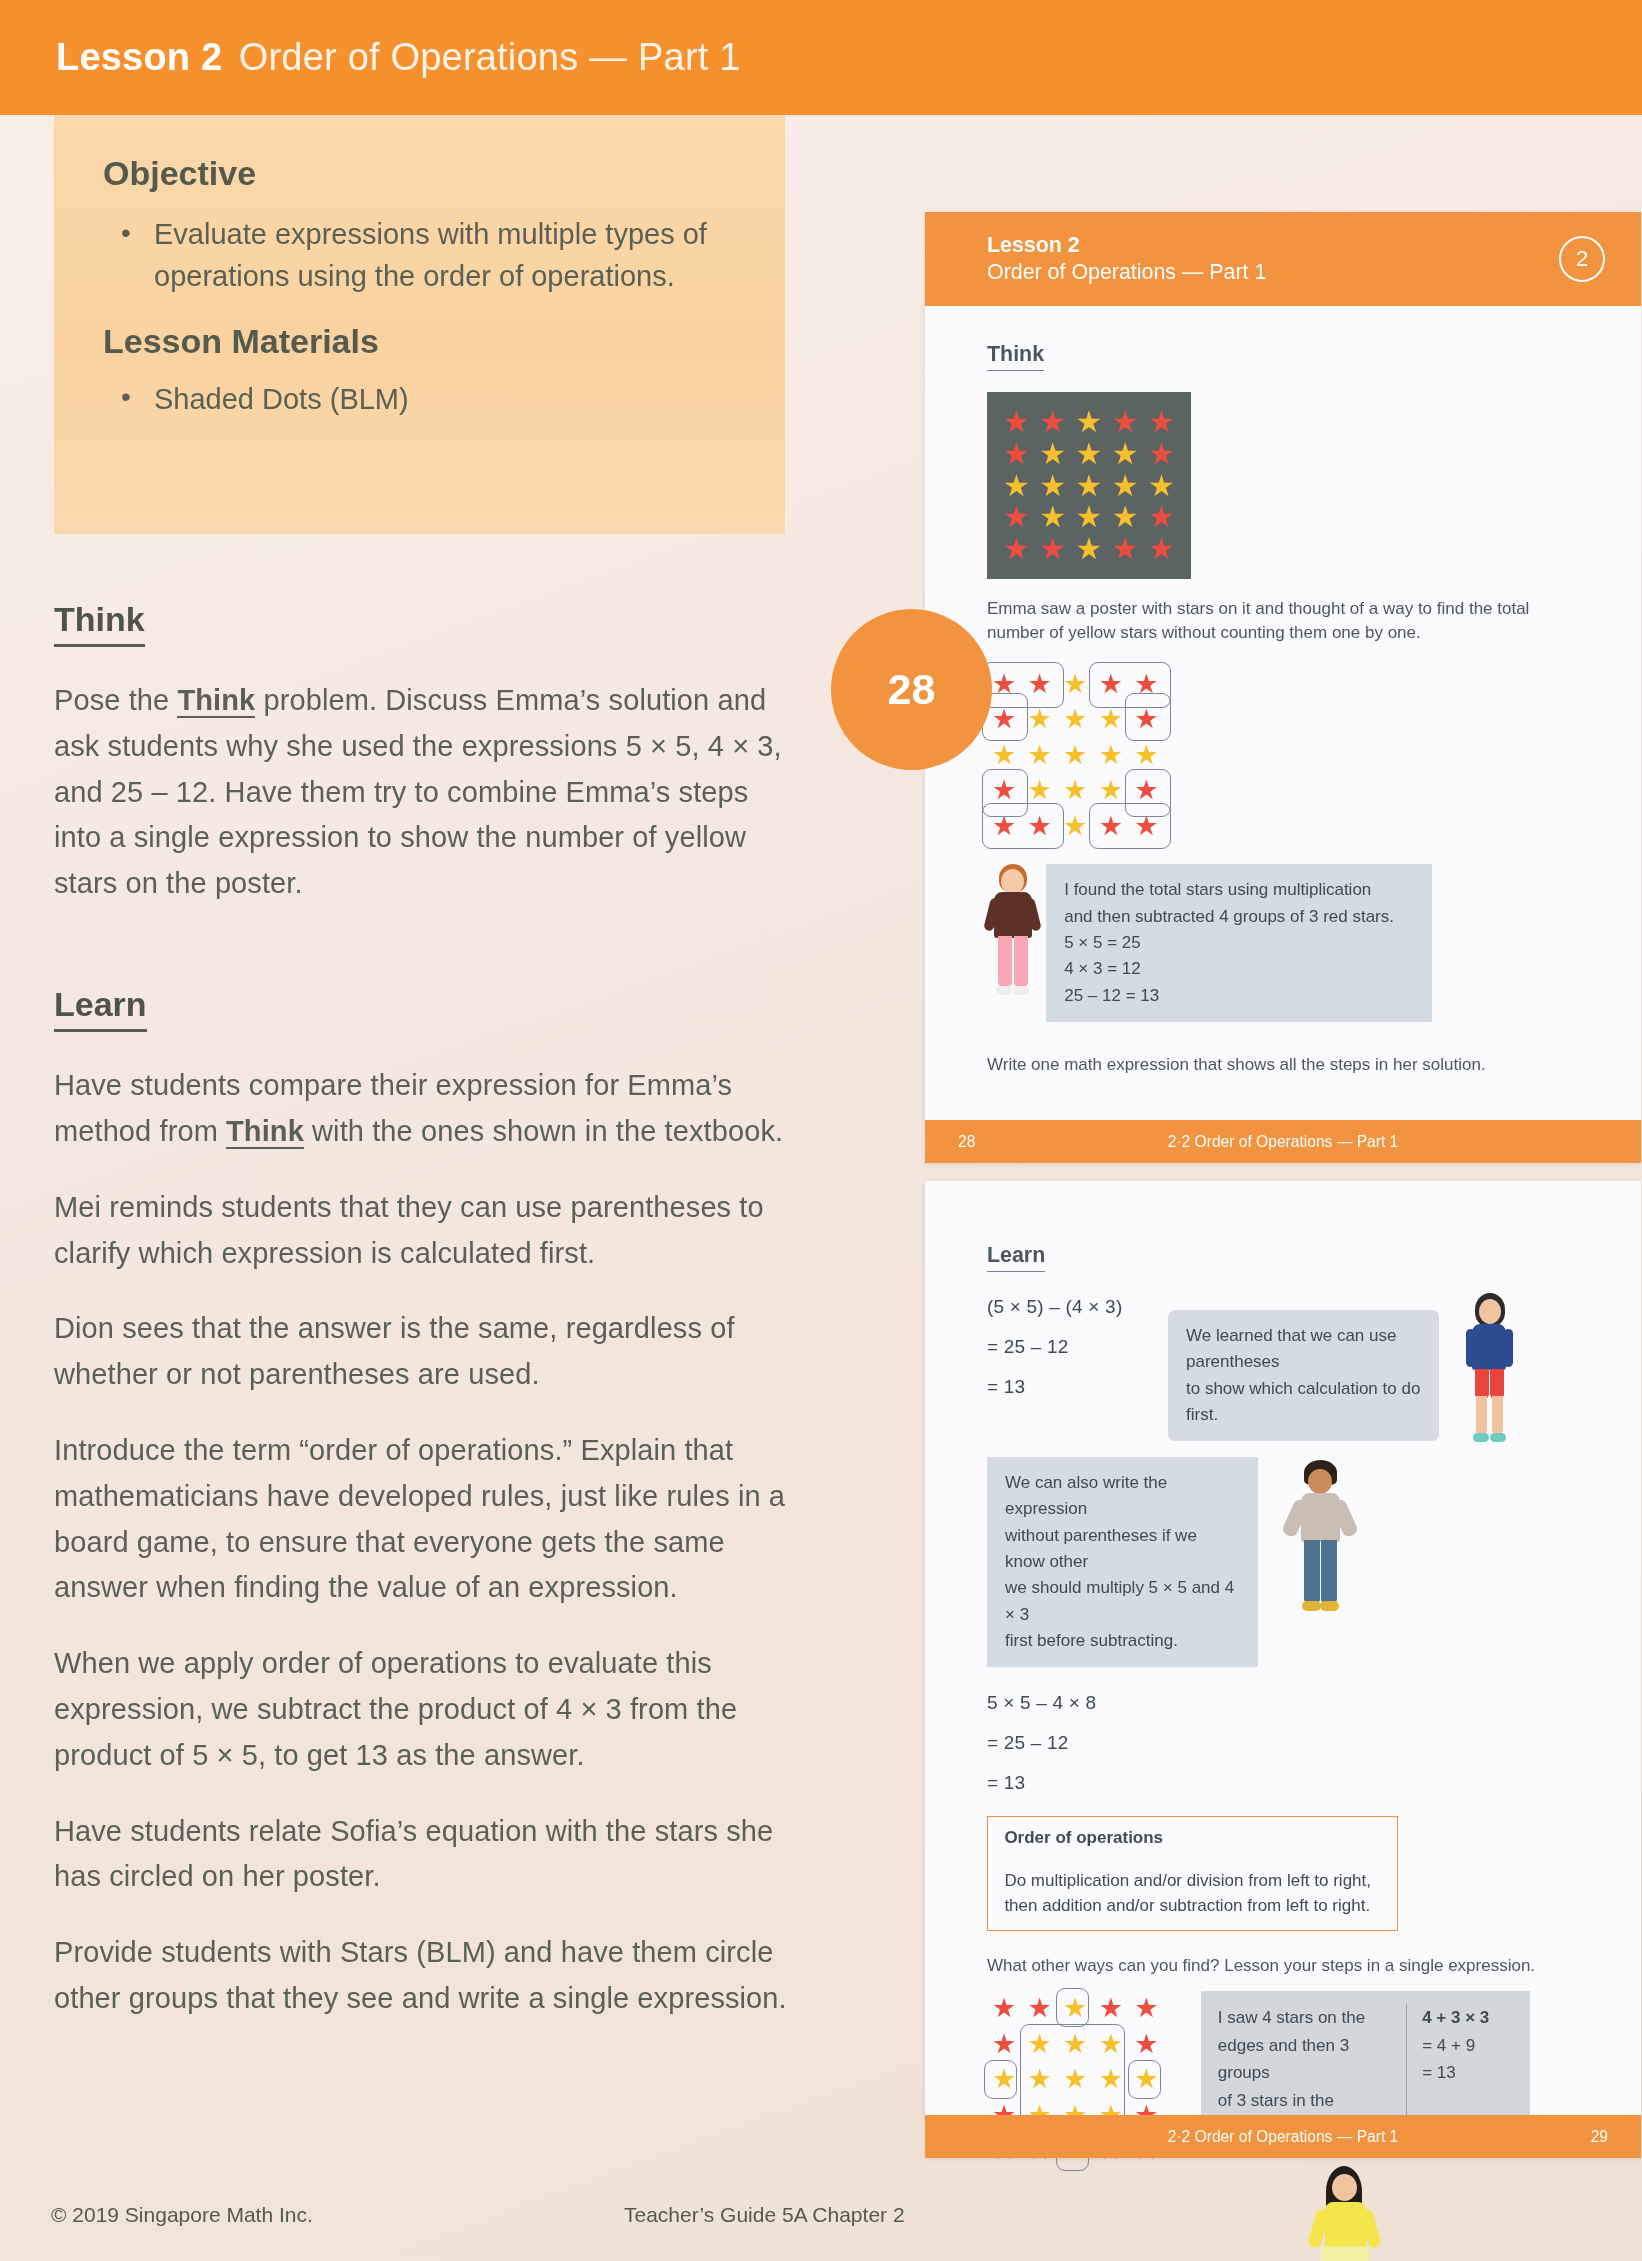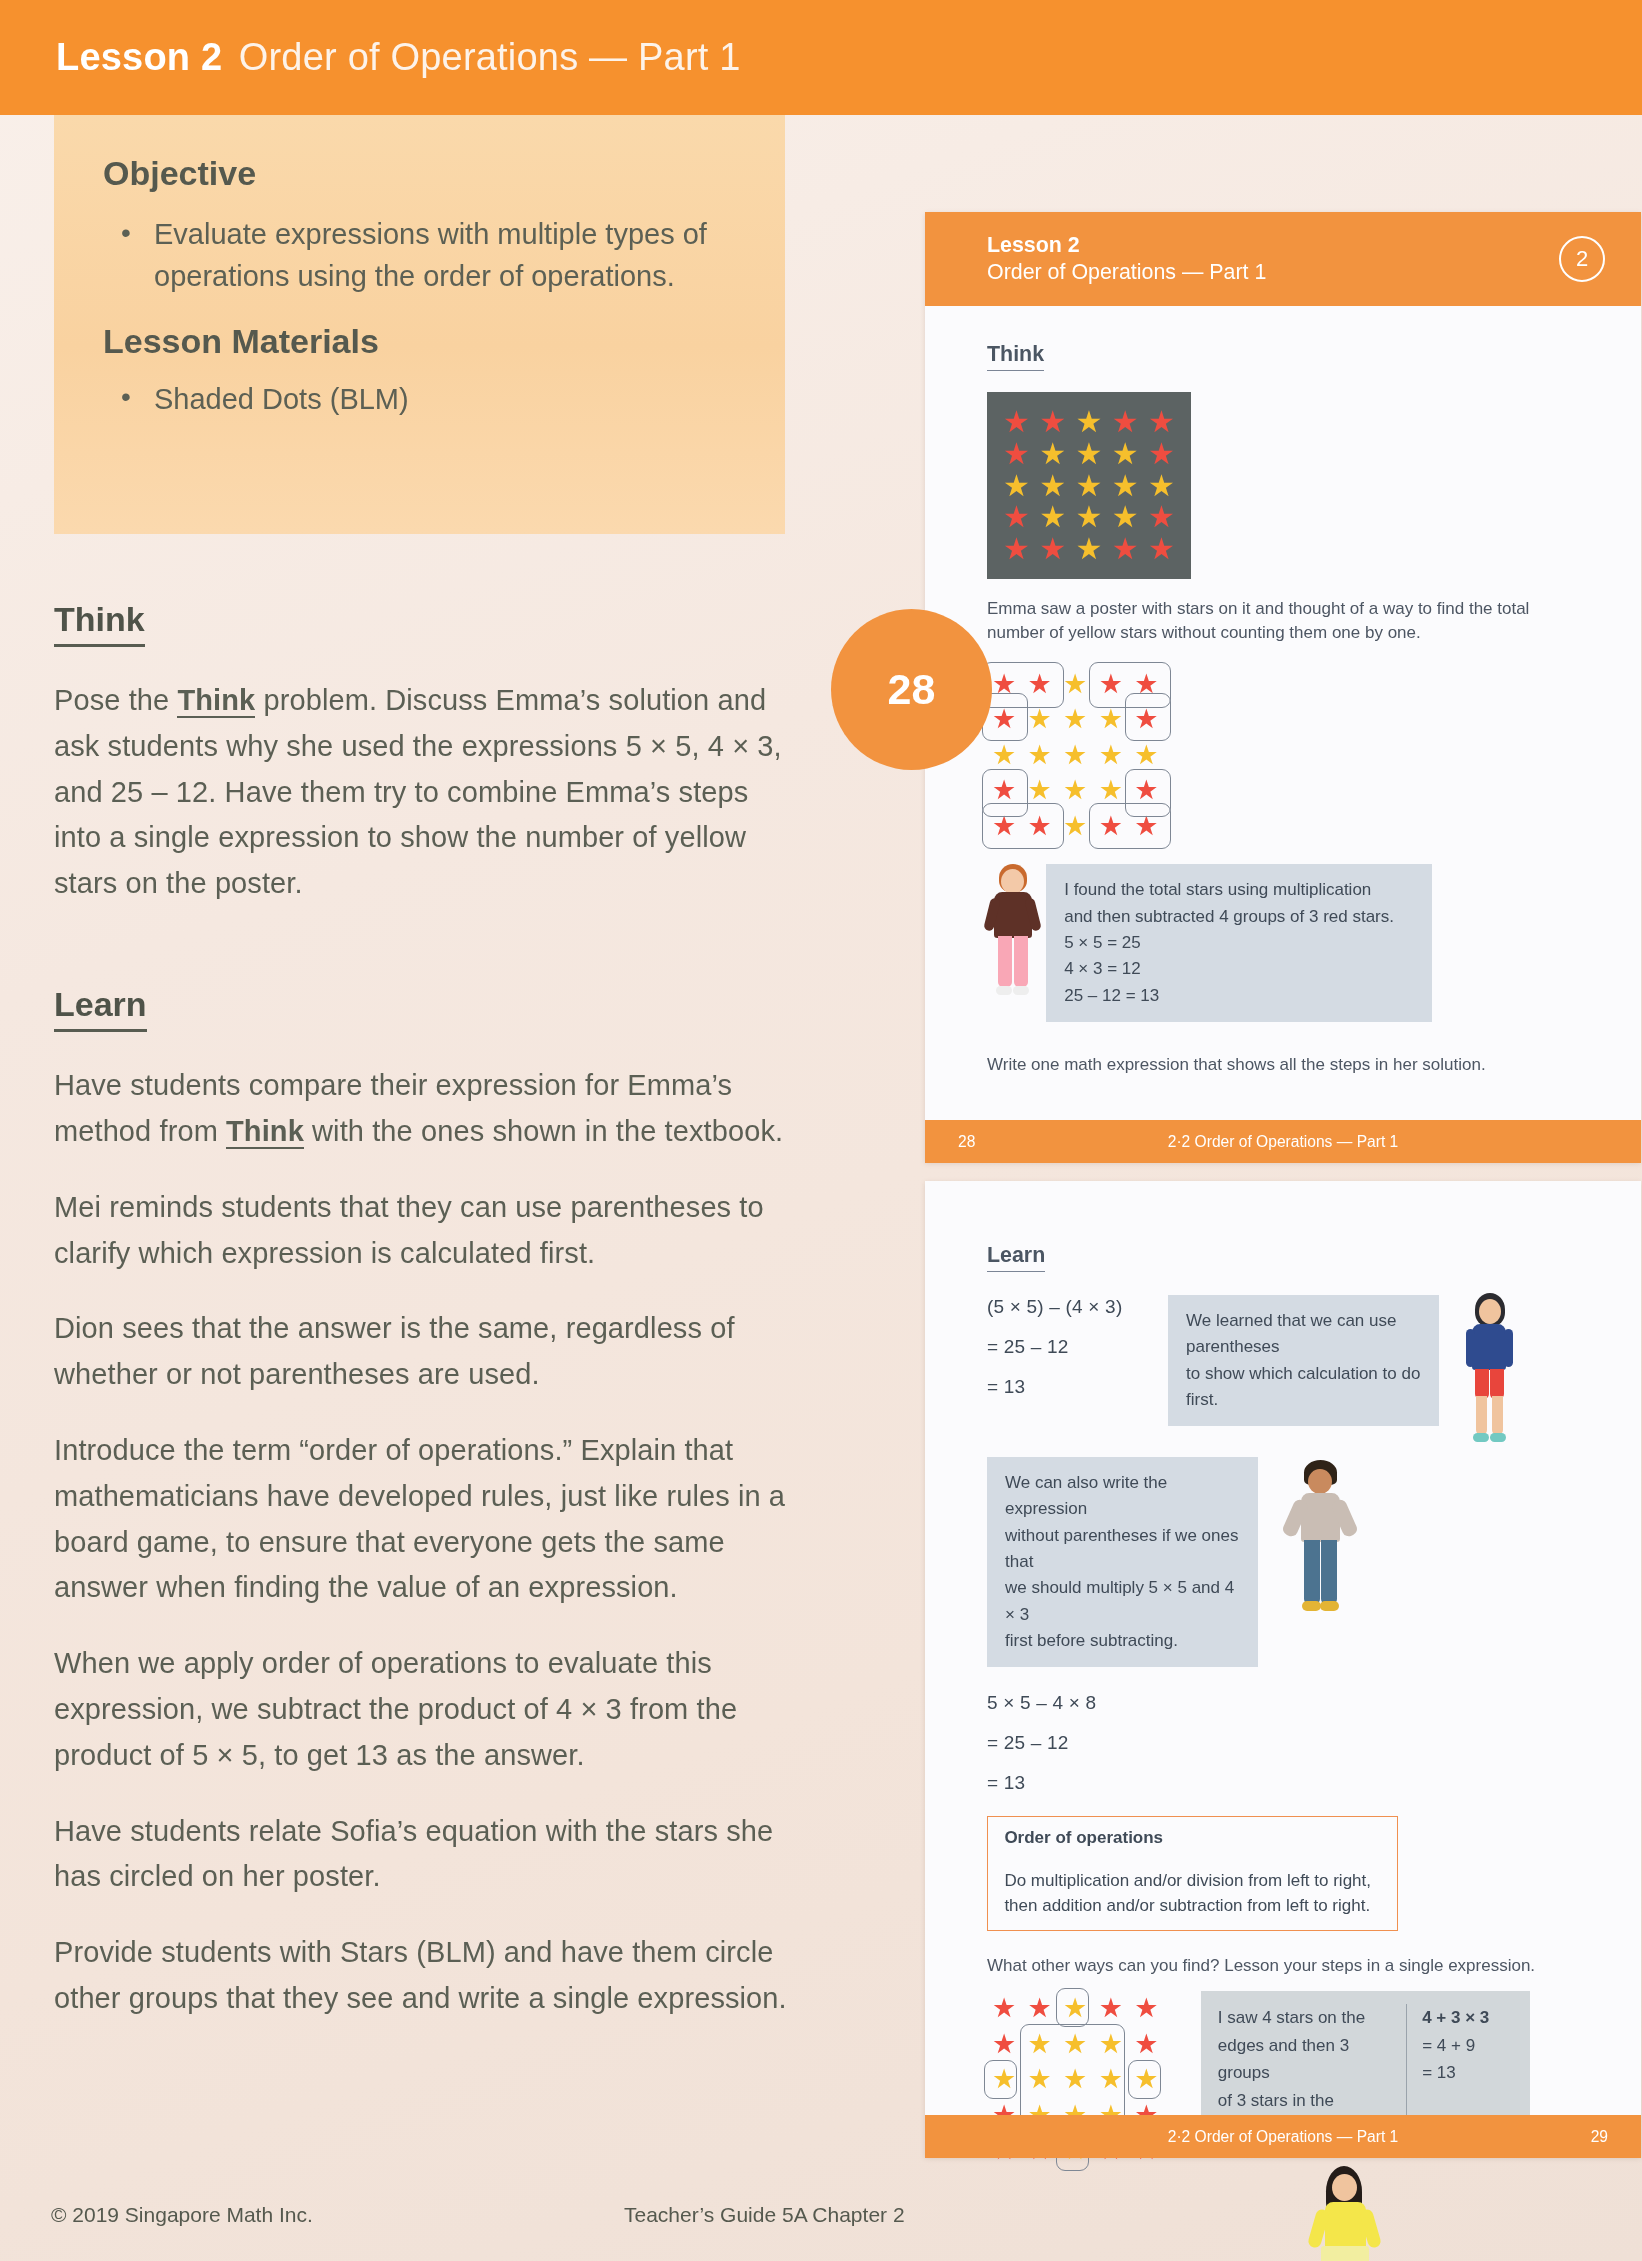--- a/index.html
+++ b/index.html
@@ -320,21 +320,21 @@
   <div class="tb-body" style="padding-top:62px;">
     <div class="tb-sec">Learn</div>
 
     
     <div style="display:flex; align-items:flex-start; gap:25px;">
       <div style="flex:none;width:156px;">
         <div class="expr" style="margin-top:3.3px;">(5 × 5) – (4 × 3)</div>
         <div class="expr">= 25 – 12</div>
         <div class="expr">= 13</div>
       </div>
-      <div class="bubble" style="width:271px; margin-top:2px; height:fit-content;">
+      <div class="bubble" style="width:271px; margin-top:17px; height:fit-content;border-radius:7px;">
         <div>We learned that we can use parentheses</div>
         <div>to show which calculation to do first.</div>
       </div>
       <div class="fig" style="width:51px;height:156px;">
         <div class="hair" style="left:10.7px;top:0;width:30px;height:33px;background:#2b2b30;"></div>
         <div class="head" style="left:15px;top:6.6px;width:22px;height:25px;background:#f0c49e;"></div>
         <div class="torso" style="left:8.2px;top:31px;width:34px;height:46px;background:#2f4b8f;"></div>
         <div class="armL" style="left:1.6px;top:36px;width:9px;height:38px;background:#2f4b8f;"></div>
         <div class="armR" style="left:40px;top:36px;width:9px;height:38px;background:#2f4b8f;"></div>
         <div class="legL" style="left:10.7px;top:76px;width:14px;height:30px;background:#e8453c;"></div>
@@ -344,21 +344,21 @@
         <div class="shoeL" style="left:9px;top:140px;width:16.4px;height:9px;background:#72c9c2;"></div>
         <div class="shoeR" style="left:26px;top:140px;width:16.4px;height:9px;background:#72c9c2;"></div>
       </div>
     </div>
 
     
     <div style="display:flex; align-items:flex-start; gap:28px; margin-top:8.2px;">
       <div style="flex:none;width:271px;">
         <div class="bubble" style="width:271px;">
           <div>We can also write the expression</div>
-          <div>without parentheses if we ones that</div>
+          <div>without parentheses if we know other</div>
           <div>we should multiply 5 × 5 and 4 × 3</div>
           <div>first before subtracting.</div>
         </div>
         <div class="expr" style="margin-top:25px;">5 × 5 – 4 × 8</div>
         <div class="expr">= 25 – 12</div>
         <div class="expr">= 13</div>
       </div>
       <div class="fig" style="width:67px;height:164px;margin-top:3.3px;">
         <div class="hair" style="left:18px;top:0;width:33px;height:25px;background:#2f2318;border-radius:50% 50% 20% 20%;"></div>
         <div class="head" style="left:22px;top:8.2px;width:24px;height:25.5px;background:#c98a5e;"></div>

